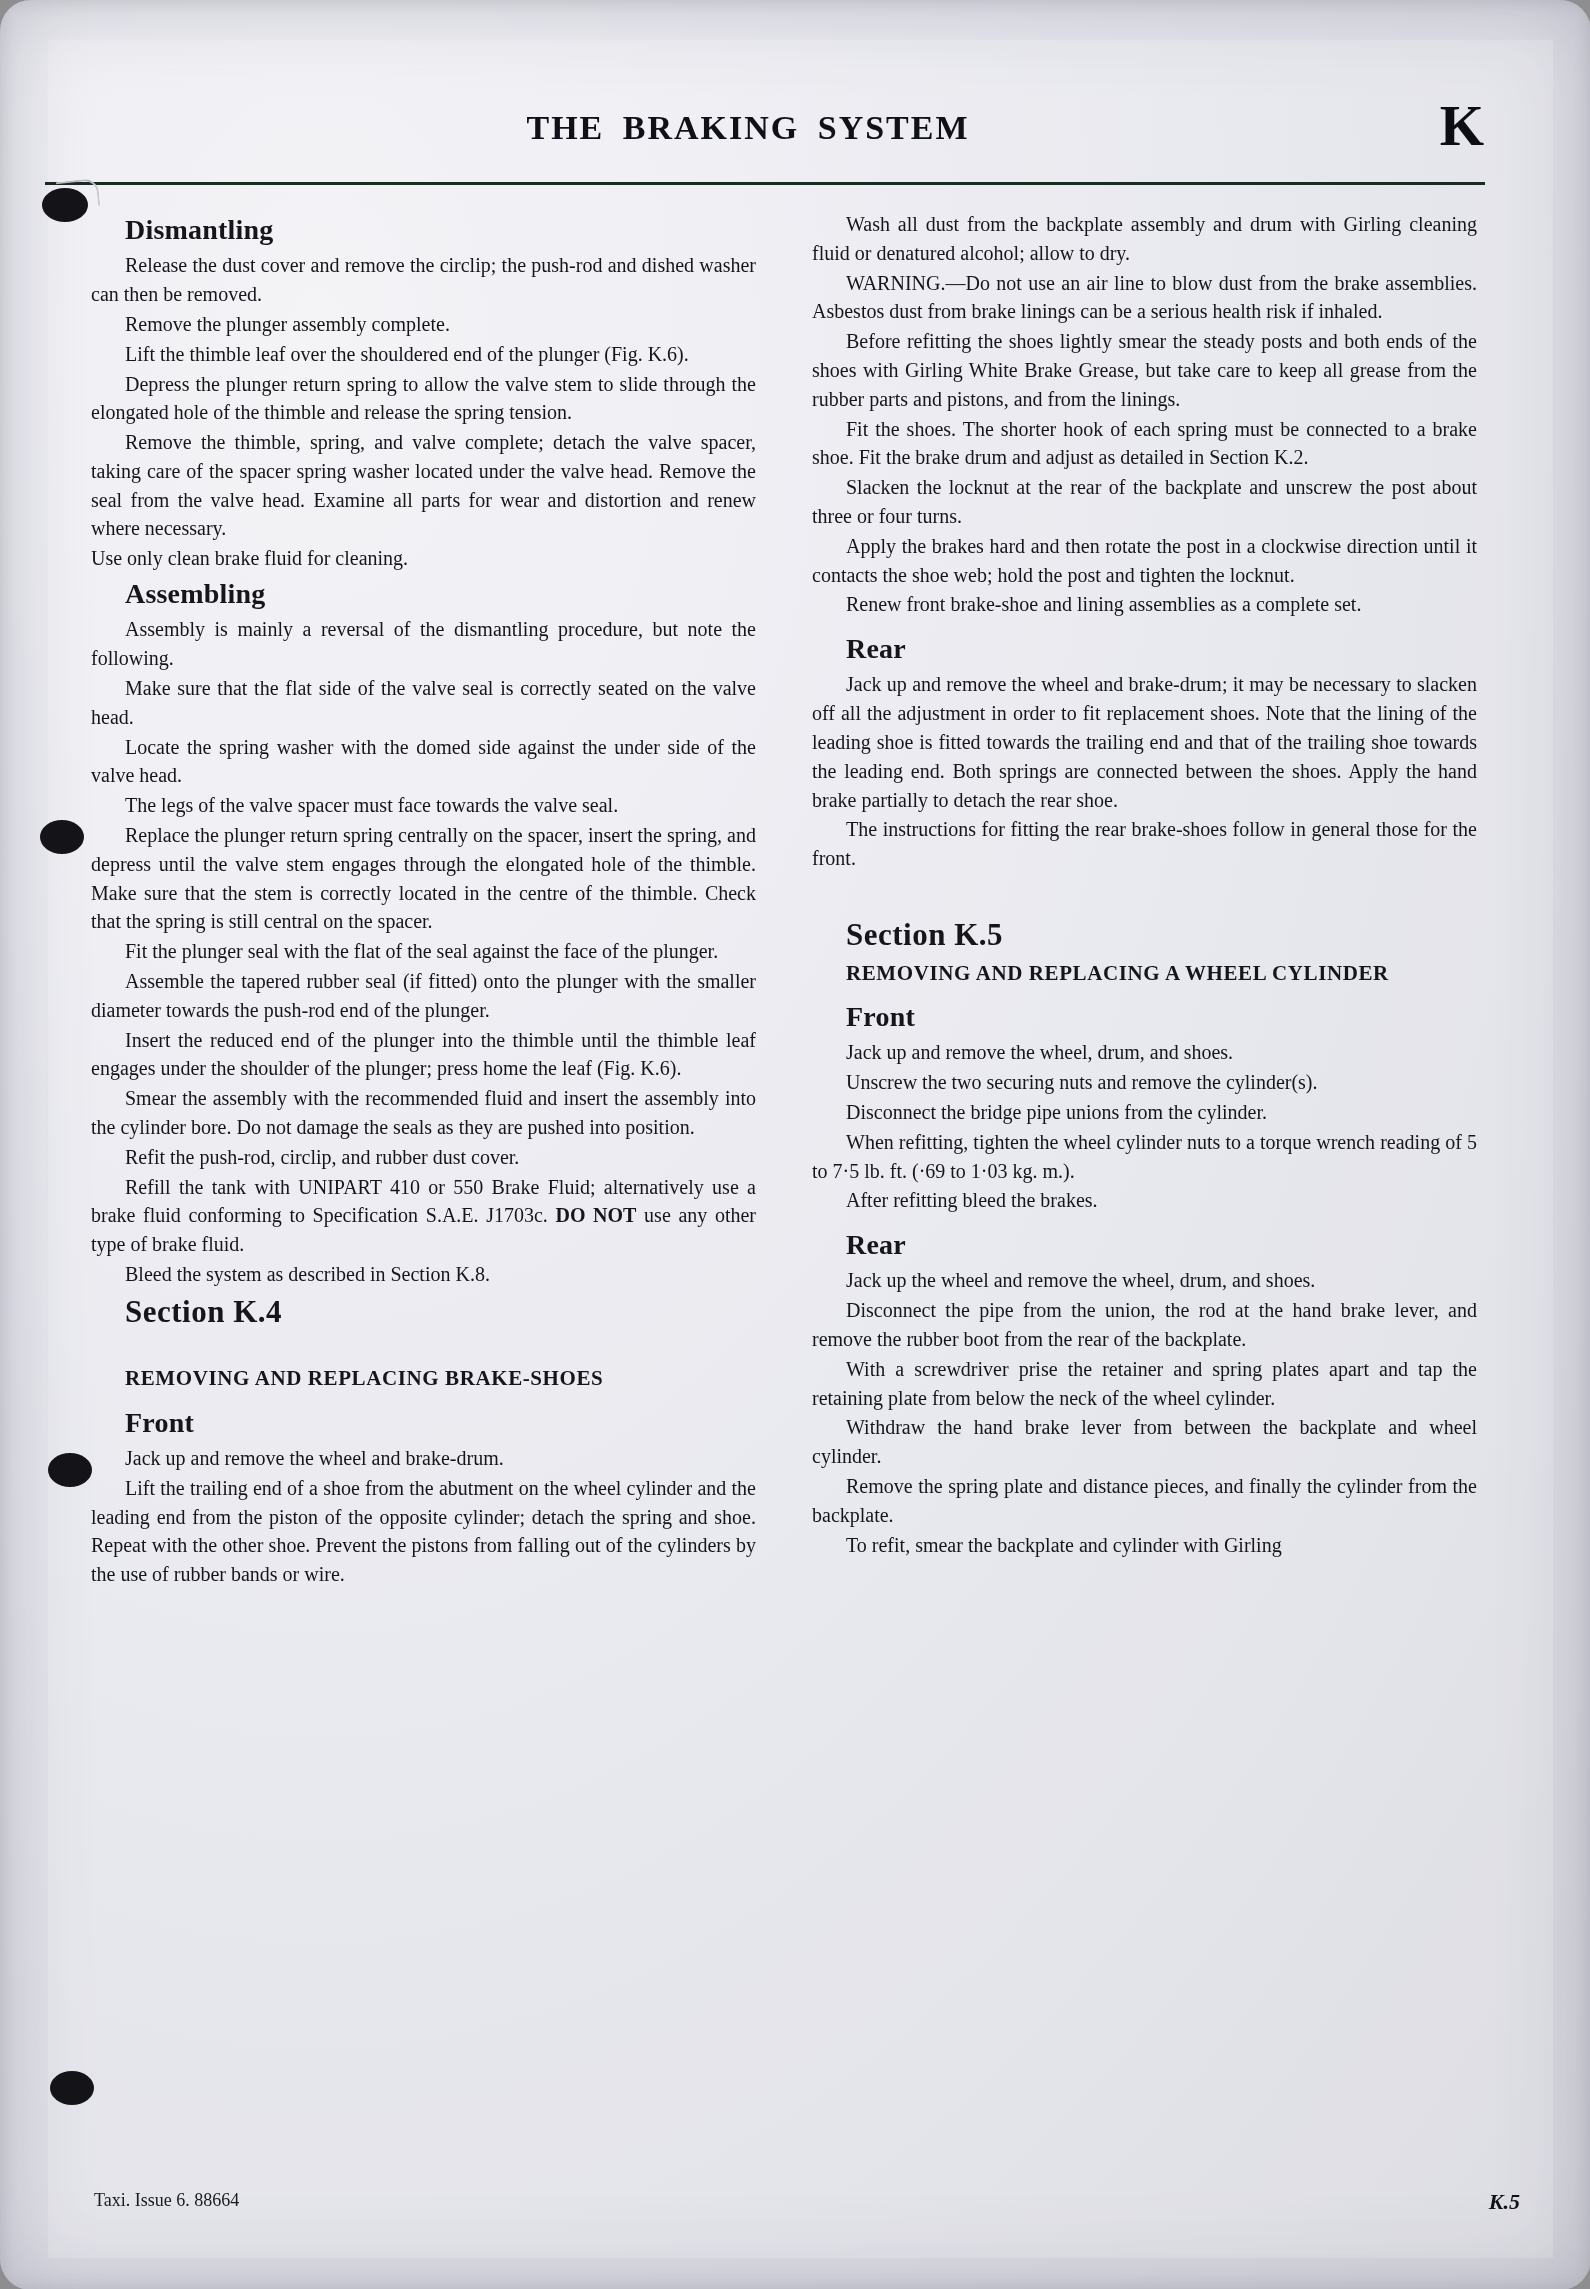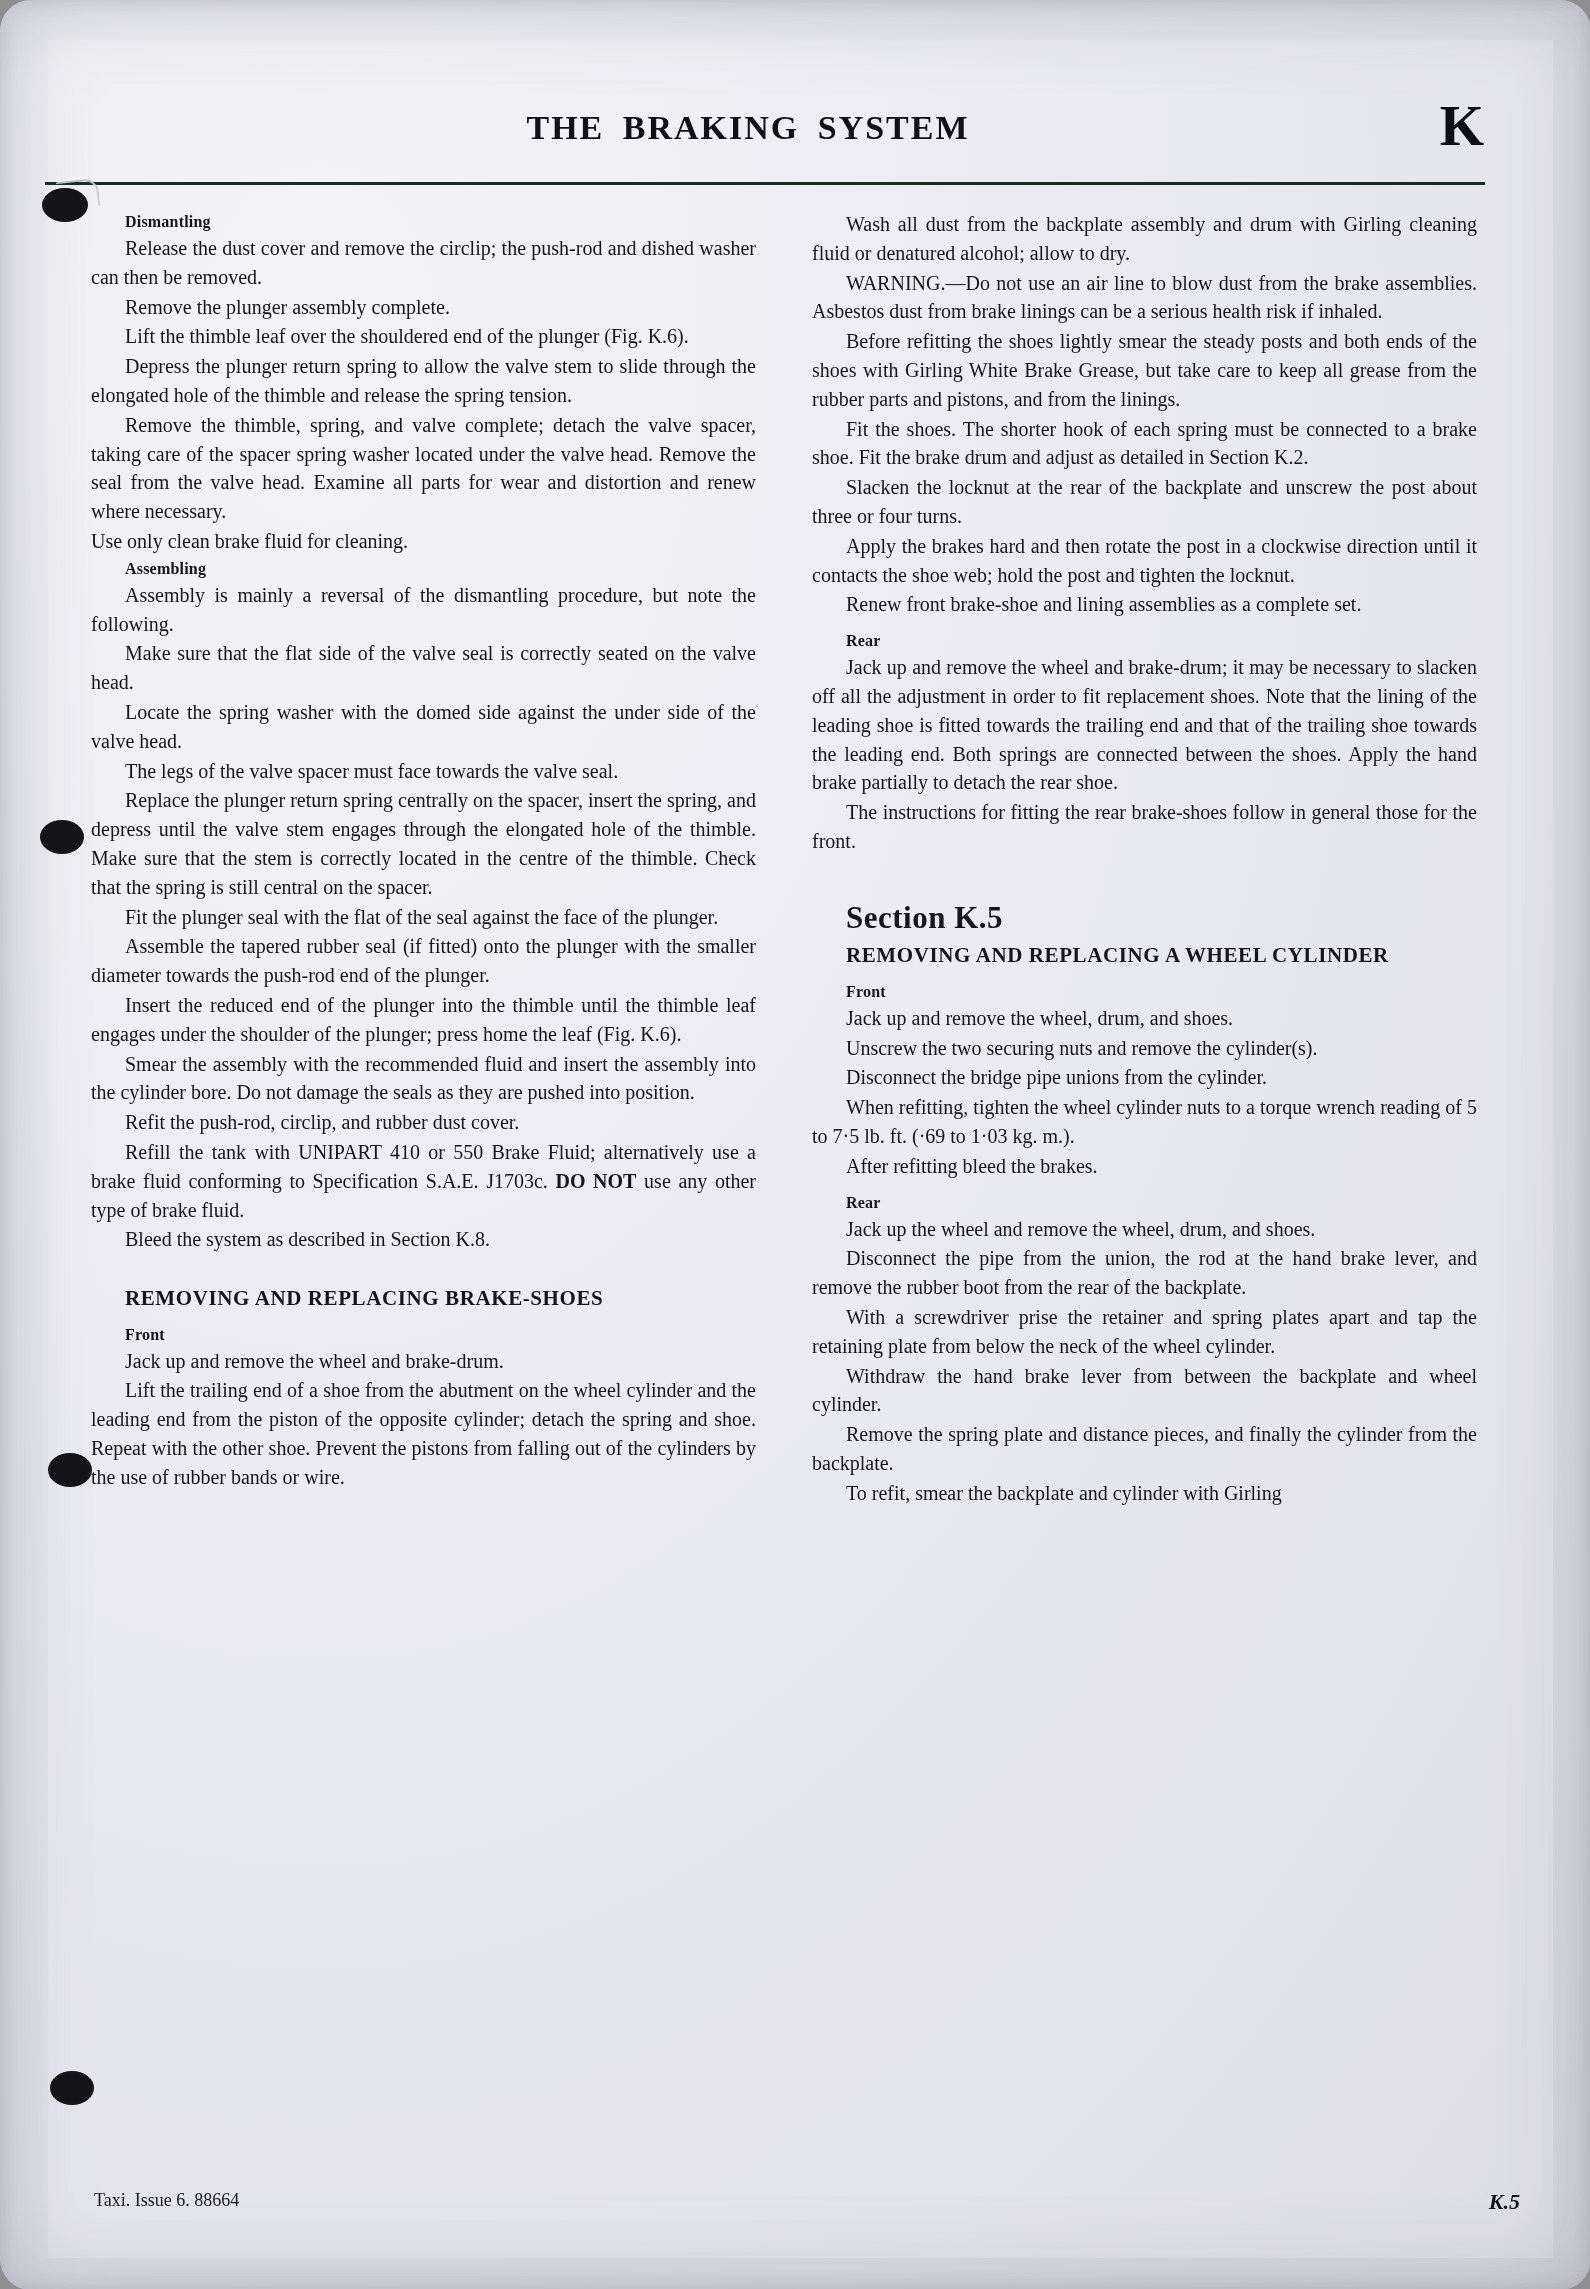--- a/index.html
+++ b/index.html
@@ -89,21 +89,21 @@
   .col.right { left: 812px; }
 
   .col p {
     margin: 0 0 1px 0;
     text-indent: 34px;
   }
   .col p.noindent { text-indent: 0; }
   .subhead {
     margin: 18px 0 2px 0;
     font-weight: bold;
-    font-size: 16px;
+    font-size: 28px;
     text-indent: 0;
     letter-spacing: 0.2px;
   }
   .subhead.tight { margin-top: 10px; }
   .warning {
     font-weight: normal;
     text-indent: 34px;
     margin: 0 0 1px 0;
   }
   .section-title {
@@ -195,20 +195,21 @@
     <p>The legs of the valve spacer must face towards the valve seal.</p>
     <p>Replace the plunger return spring centrally on the spacer, insert the spring, and depress until the valve stem engages through the elongated hole of the thimble. Make sure that the stem is correctly located in the centre of the thimble. Check that the spring is still central on the spacer.</p>
     <p>Fit the plunger seal with the flat of the seal against the face of the plunger.</p>
     <p>Assemble the tapered rubber seal (if fitted) onto the plunger with the smaller diameter towards the push-rod end of the plunger.</p>
     <p>Insert the reduced end of the plunger into the thimble until the thimble leaf engages under the shoulder of the plunger; press home the leaf (Fig. K.6).</p>
     <p>Smear the assembly with the recommended fluid and insert the assembly into the cylinder bore. Do not damage the seals as they are pushed into position.</p>
     <p>Refit the push-rod, circlip, and rubber dust cover.</p>
     <p><span>Refill the tank with UNIPART 410 or 550 Brake Fluid; alternatively use a brake fluid conforming to Specification S.A.E. J1703c. </span><span class="bold-inline">DO NOT</span><span> use any other type of brake fluid.</span></p>
     <p>Bleed the system as described in Section K.8.</p>
 
+    <p class="section-title">Section K.4</p>
     <p class="section-heading left-block">REMOVING AND REPLACING BRAKE-SHOES</p>
     <p class="subhead tight">Front</p>
     <p>Jack up and remove the wheel and brake-drum.</p>
     <p>Lift the trailing end of a shoe from the abutment on the wheel cylinder and the leading end from the piston of the opposite cylinder; detach the spring and shoe. Repeat with the other shoe. Prevent the pistons from falling out of the cylinders by the use of rubber bands or wire.</p>
   </div>
 
   <div class="col right">
     <p>Wash all dust from the backplate assembly and drum with Girling cleaning fluid or denatured alcohol; allow to dry.</p>
     <p class="warning">WARNING.—Do not use an air line to blow dust from the brake assemblies. Asbestos dust from brake linings can be a serious health risk if inhaled.</p>
     <p>Before refitting the shoes lightly smear the steady posts and both ends of the shoes with Girling White Brake Grease, but take care to keep all grease from the rubber parts and pistons, and from the linings.</p>

